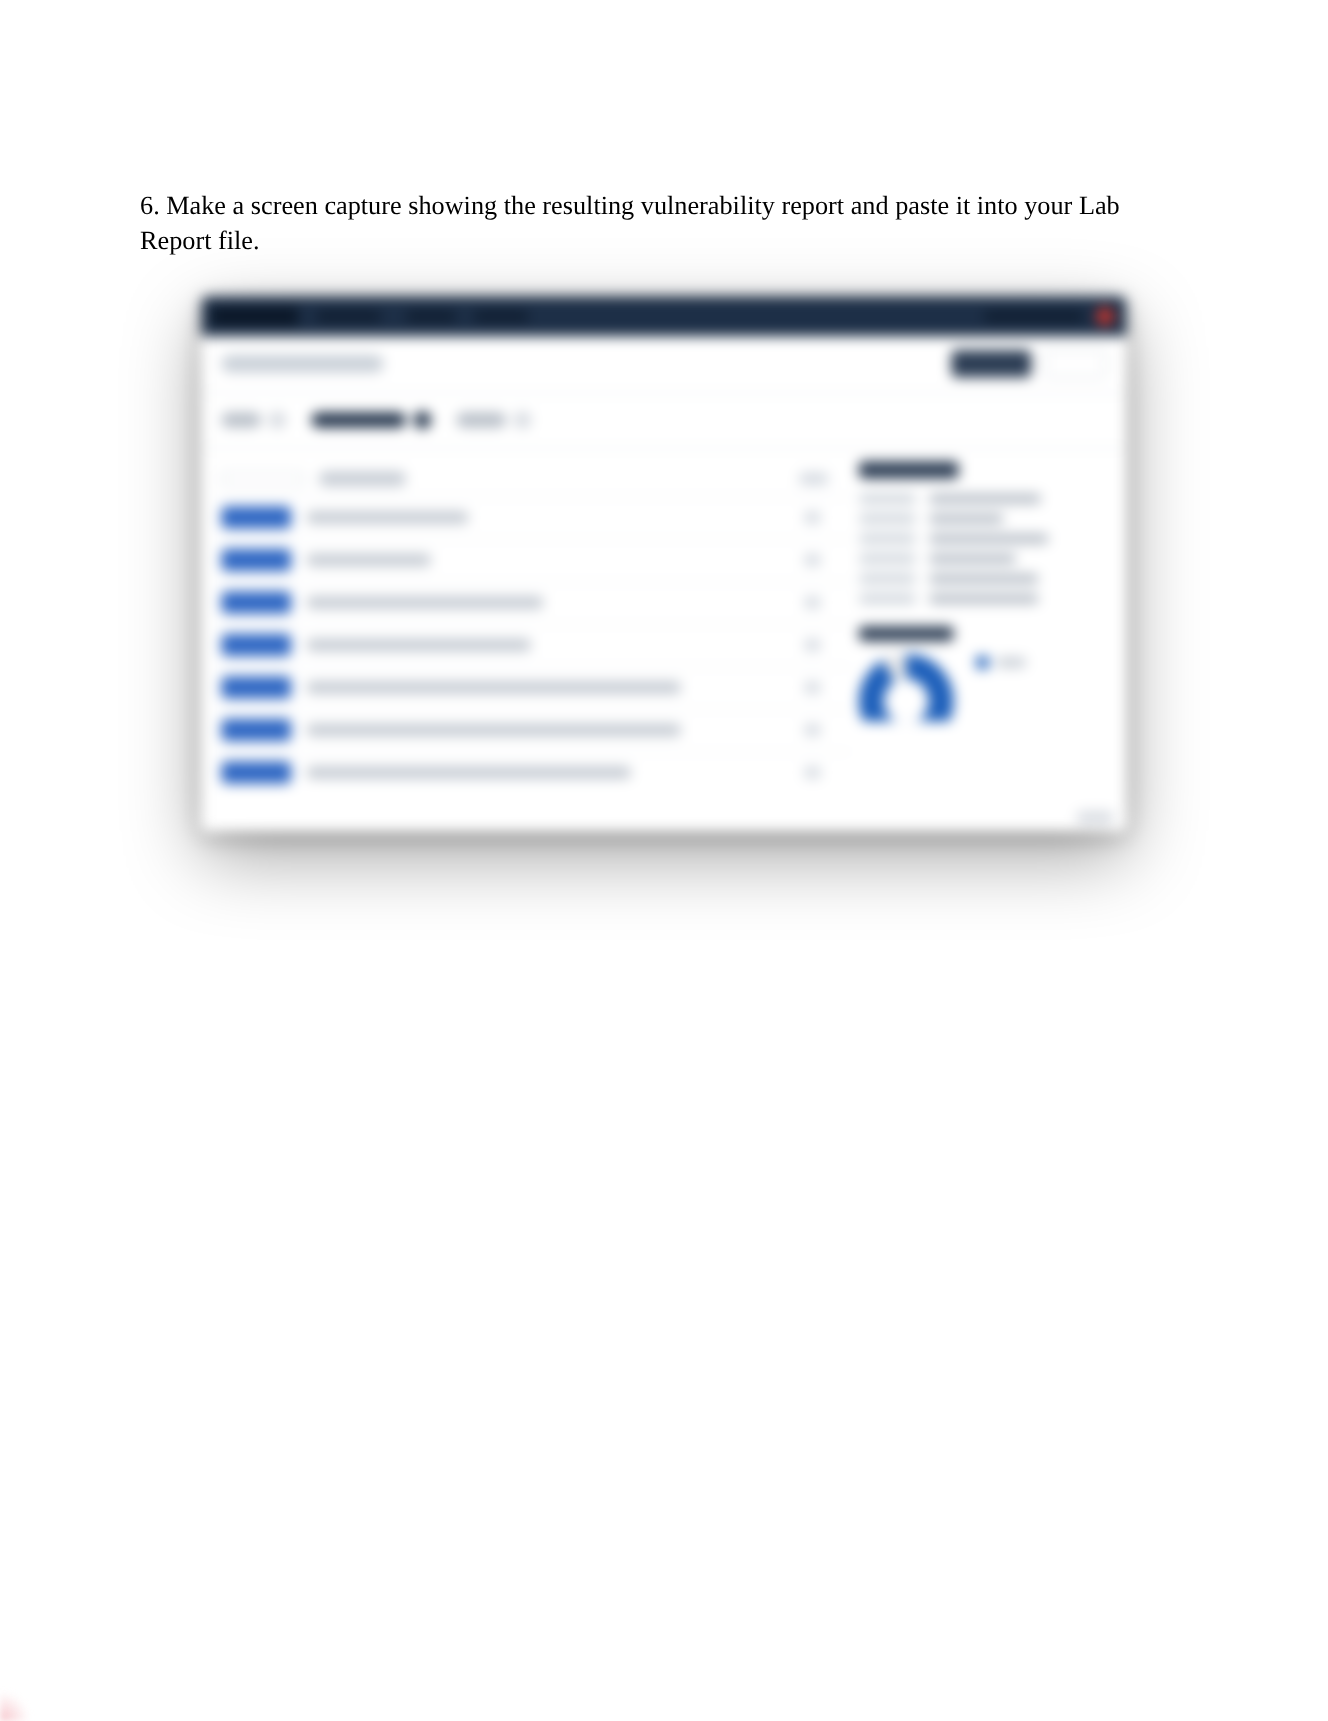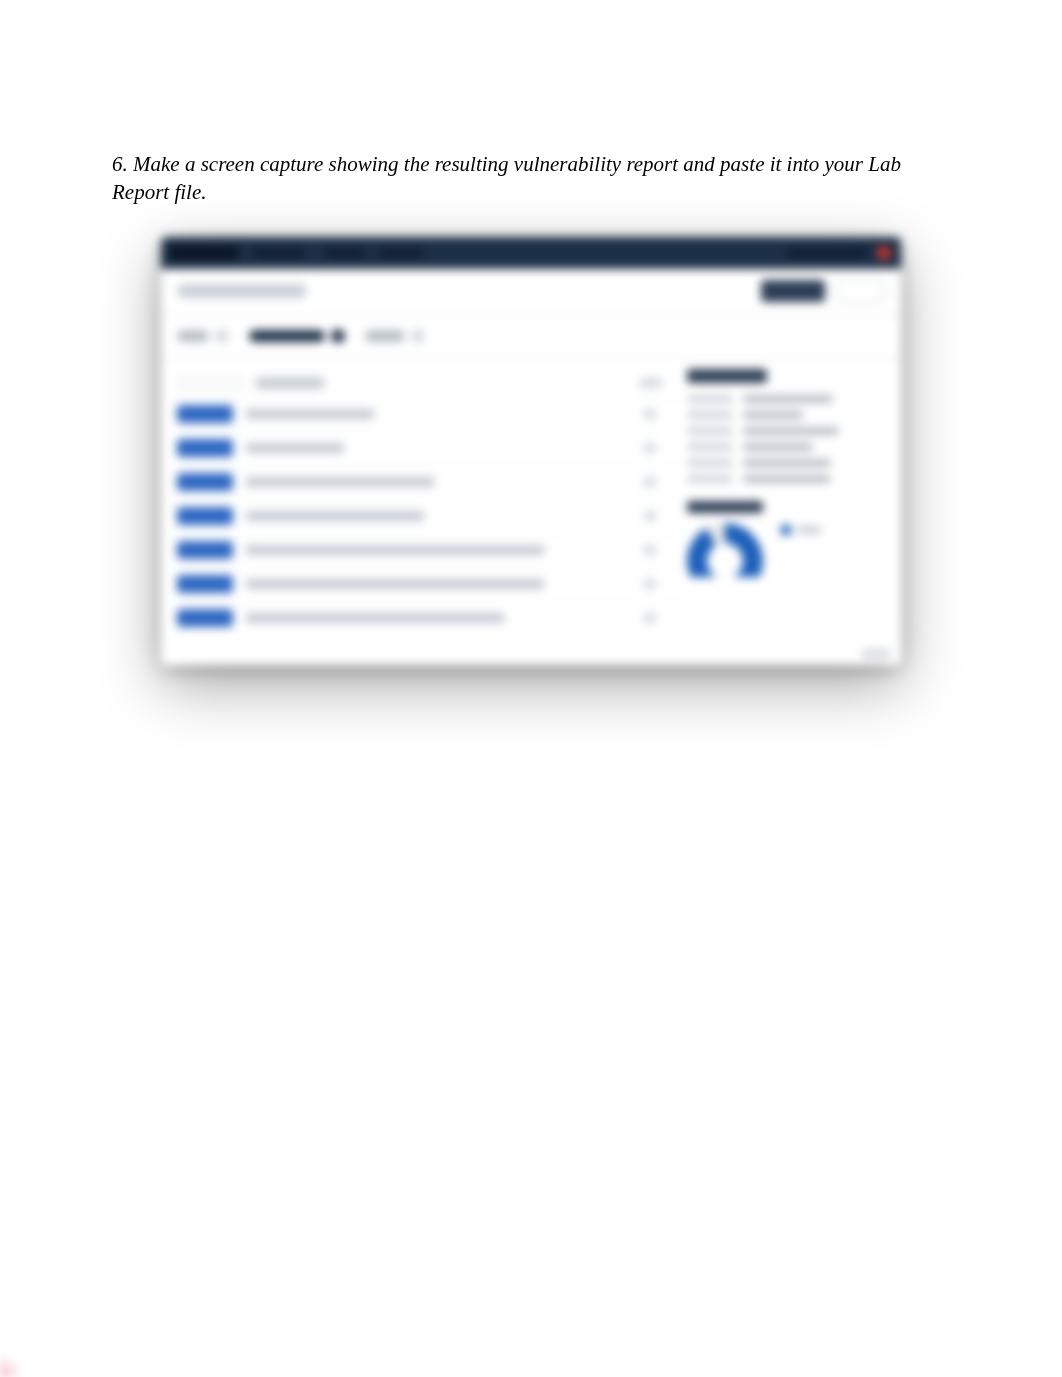--- a/index.html
+++ b/index.html
@@ -17,21 +17,20 @@
     .section-title {
       font-size: 24px;
       font-weight: 400;
       margin-bottom: 28px;
       letter-spacing: 0.2px;
     }
     .instruction {
       font-size: 21px;
       line-height: 1.35;
       margin-bottom: 30px;
-      font-style: italic;
     }
 
     
     .shot-wrap {
       width: 740px;
       margin: 0 auto;
       border-radius: 6px;
       box-shadow: 0 20px 60px rgba(0,0,0,0.35), 0 4px 18px rgba(0,0,0,0.25);
       overflow: hidden;
       filter: blur(5px);

